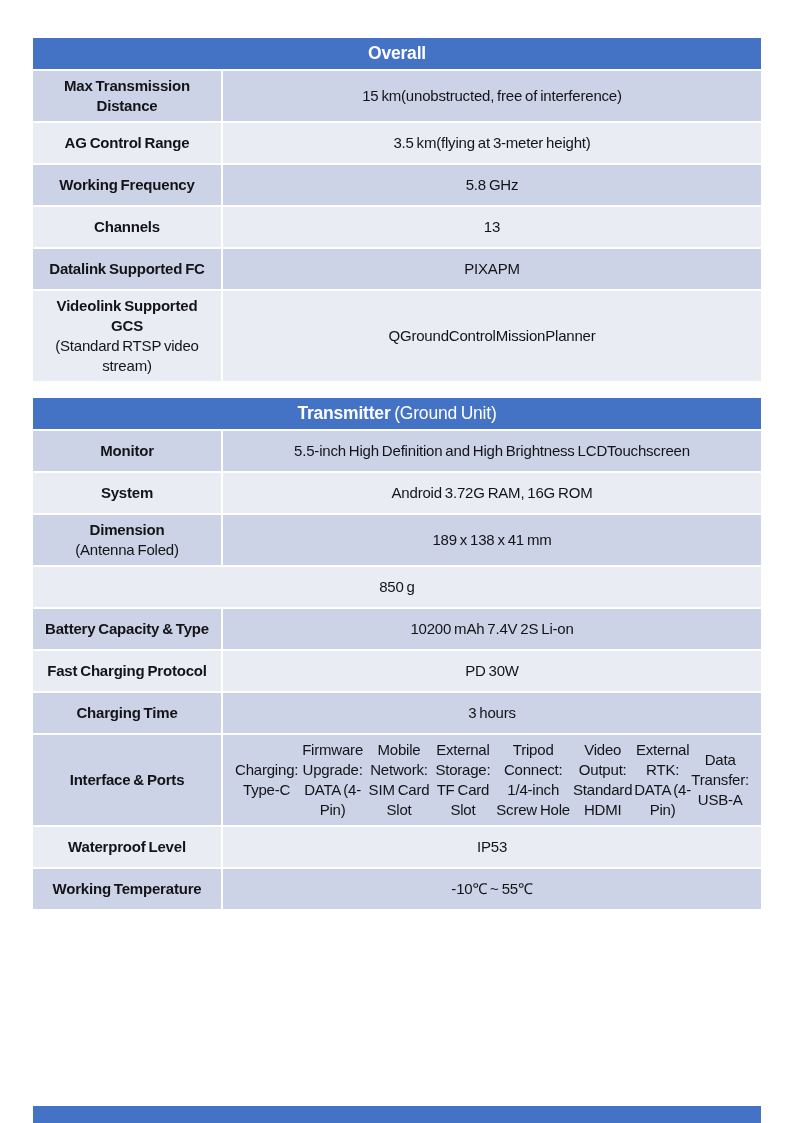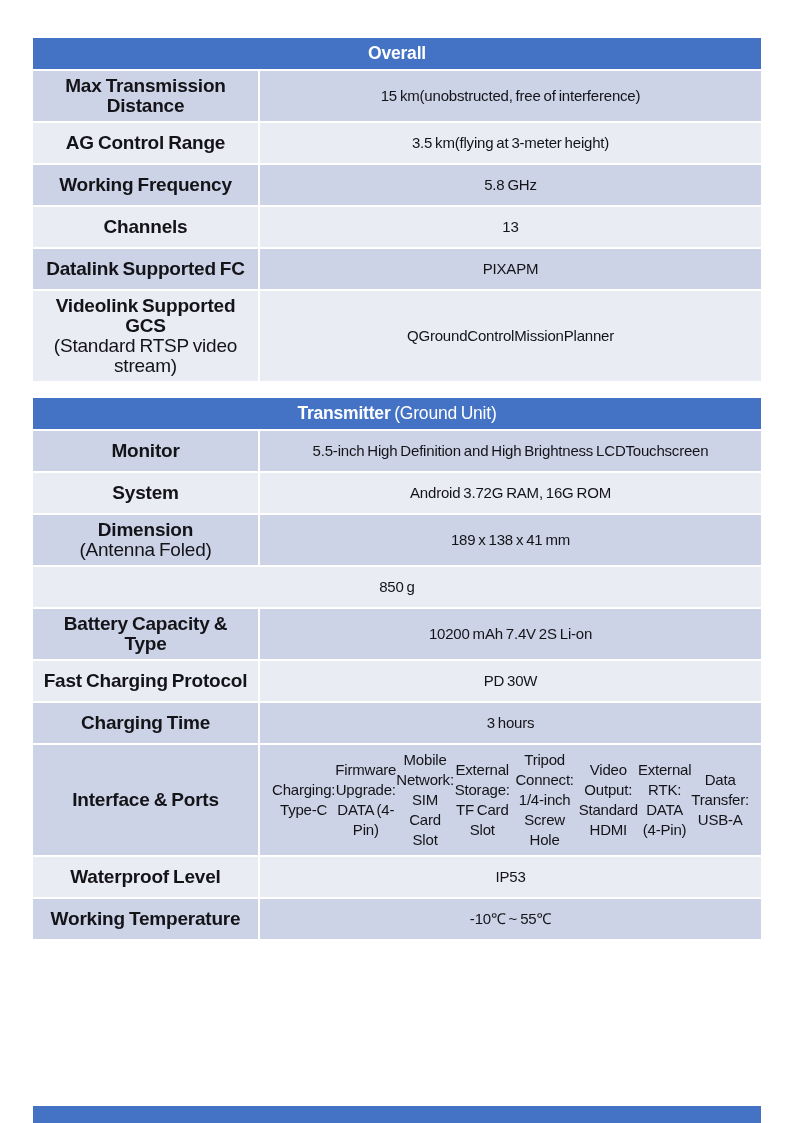--- a/index.html
+++ b/index.html
@@ -24,26 +24,26 @@
     font-size:17.5px;
     padding:5px 4px;
     line-height:21px;
   }
   .tbl-header .t-bold { font-weight:700; }
   .tbl-header .t-note { font-weight:400; }
   .row { display:flex; border-top:2px solid var(--divider,#fff); }
   .row.dark  { background:var(--row-dark,#CCD3E7); }
   .row.light { background:var(--row-light,#EAECF4); }
   .cell-label {
-    width:227px; flex:none;
+    width:190px; flex:none;
     box-sizing:border-box;
     display:flex; flex-direction:column; justify-content:center; align-items:center;
     text-align:center;
     font-weight:700;
-    font-size:19px; line-height:20px;
+    font-size:15px; line-height:20px;
     padding:5px 10px;
     border-right:2.5px solid var(--divider,#fff);
     min-height:40px;
   }
   .cell-label .label-note { font-weight:400; }
   .cell-value {
     flex:1;
     box-sizing:border-box;
     display:flex; flex-direction:row; justify-content:center; align-items:center;
     text-align:center;

